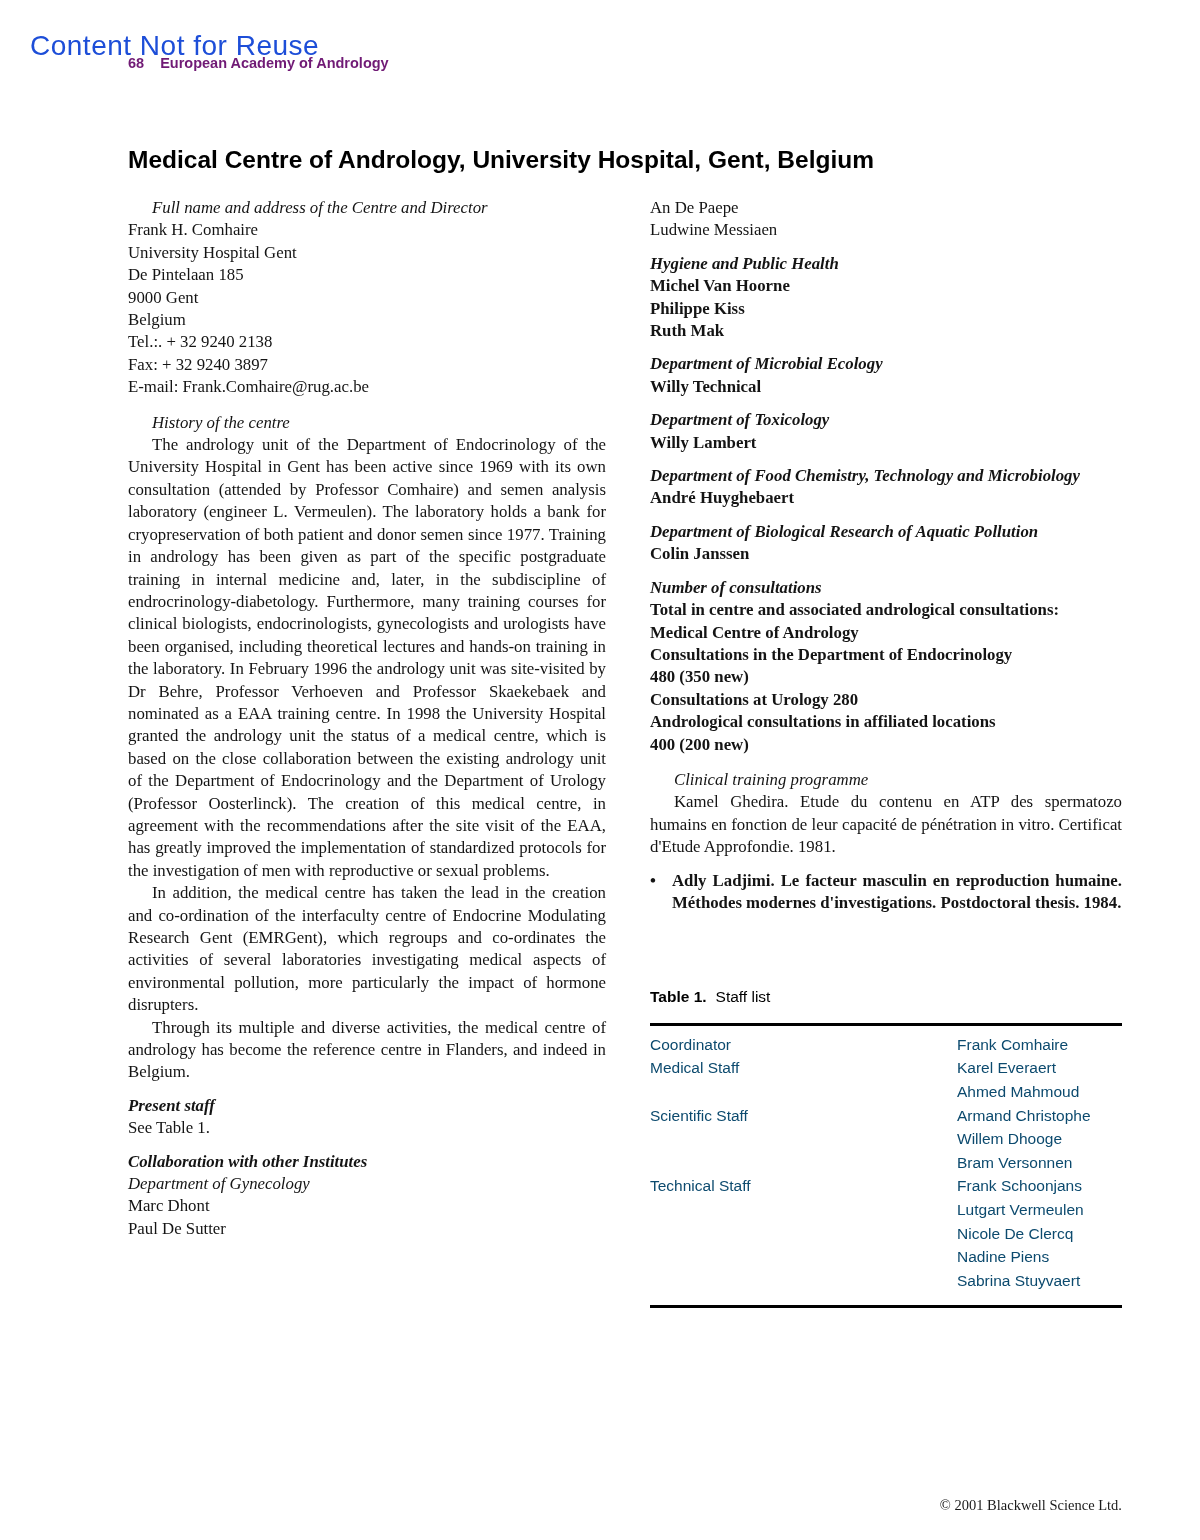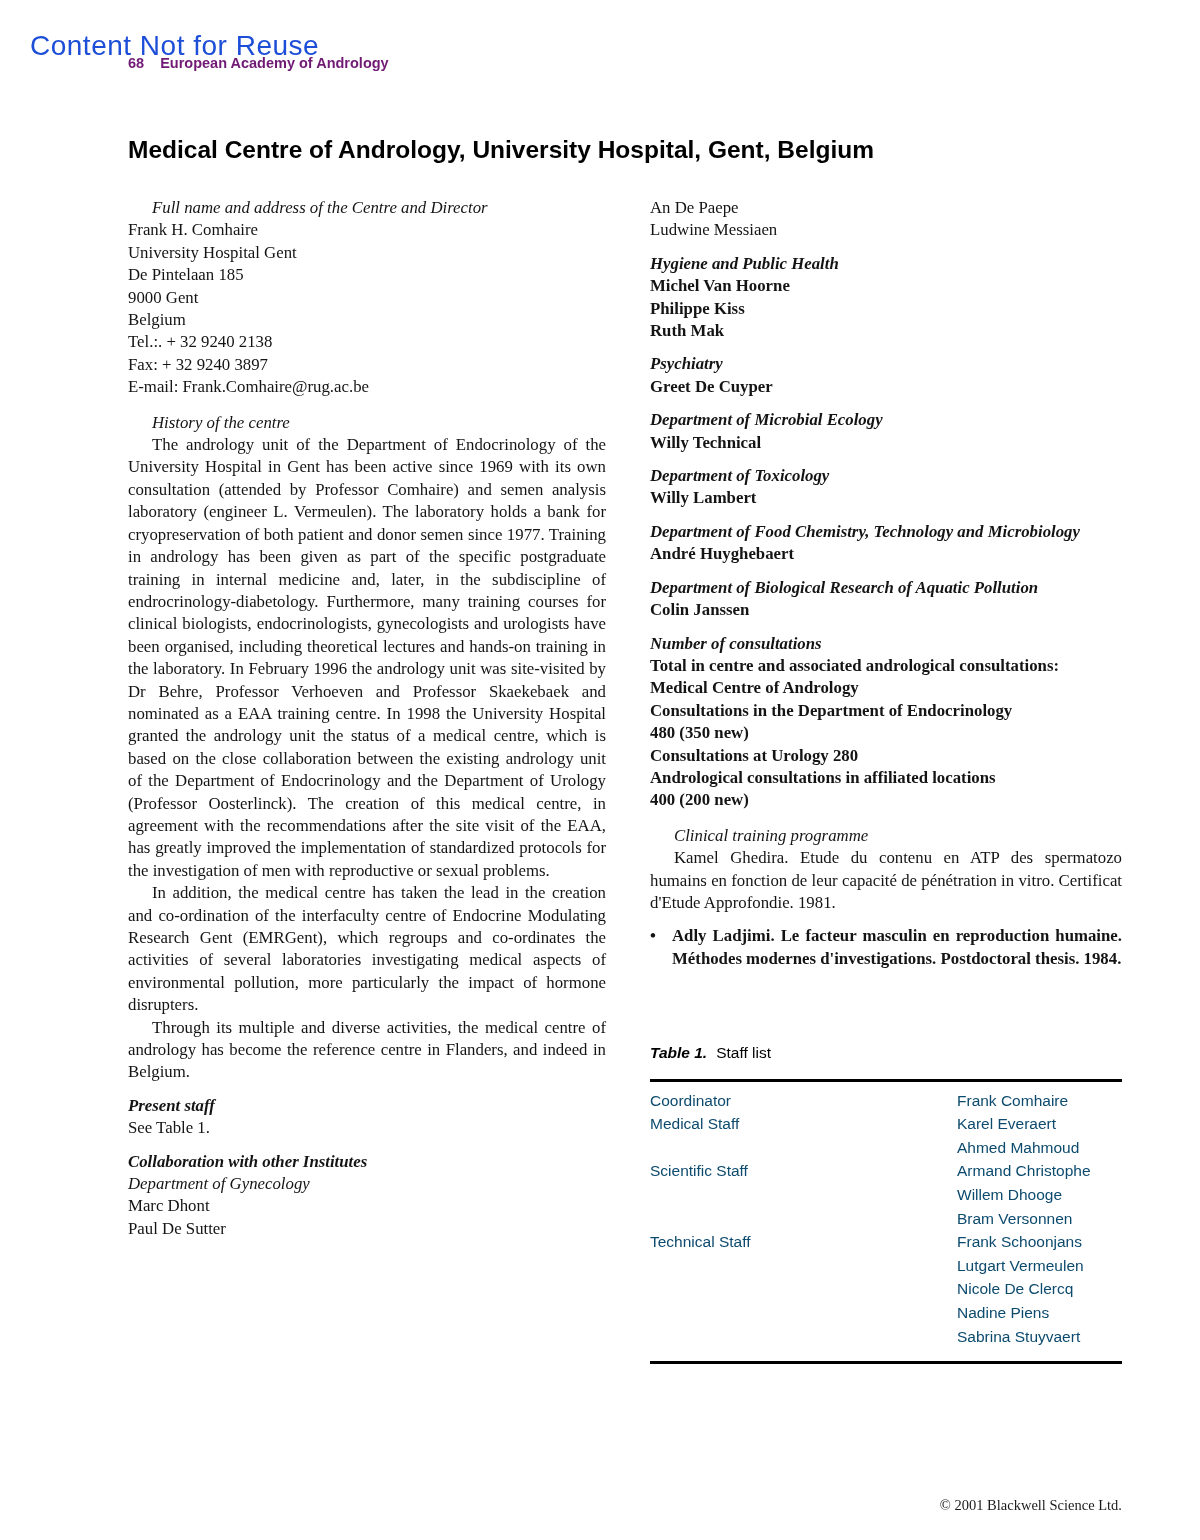--- a/index.html
+++ b/index.html
@@ -20,21 +20,21 @@
   }
   .running-head {
     position:absolute; left:128px; top:55px;
     font-family:"Liberation Sans", sans-serif;
     font-weight:bold; font-size:14.5px; color:#701a75;
     white-space:nowrap;
     text-align:center;
   }
   .running-head .pageno { margin-right:16px; }
   .article-title {
-    position:absolute; left:128px; top:136px;
+    position:absolute; left:128px; top:146px;
     font-family:"Liberation Sans", sans-serif;
     font-weight:bold; font-size:24.5px; color:#000;
     white-space:nowrap;
   }
   .col {
     position:absolute; top:197px;
     font-size:16.8px; line-height:22.4px;
   }
   .col-left  { left:128px; width:478px; }
   .col-right { left:650px; width:472px; }
@@ -46,21 +46,21 @@
   .line { white-space:nowrap; }
   .bullet-item { display:flex; }
   .bullet-glyph { width:22px; flex:none; }
   .bullet-text { text-align:justify; flex:1; }
 
   .table-block { margin-top:72px; }
   .table-caption {
     font-family:"Liberation Sans", sans-serif;
     font-size:15.5px; color:#000;
   }
-  .table-caption .cap-label { font-weight:bold; margin-right:9px;font-style:italic; }
+  .table-caption .cap-label { font-weight:bold; margin-right:9px; }
   .rule { border-top:3px solid #000; }
   .rule-top { margin-top:14px; }
   .staff-table { padding:7px 0 13px; }
   .staff-row {
     display:flex;
     font-family:"Liberation Sans", sans-serif;
     font-size:15.5px; line-height:23.6px; color:#0c4a6e;
   }
   .staff-role { width:307px; flex:none; }
   .staff-name { flex:1; }
@@ -117,24 +117,20 @@
     <div class="line">Ludwine Messiaen</div>
   </div>
 
   <div class="sp">
     <p class="heading">Hygiene and Public Health</p>
     <div class="line">Michel Van Hoorne</div>
     <div class="line">Philippe Kiss</div>
     <div class="line">Ruth Mak</div>
   </div>
 
-  <div class="sp">
-    <p class="heading">Psychiatry</p>
-    <div class="line">Greet De Cuyper</div>
-  </div>
 
   <div class="sp">
     <p class="heading">Department of Microbial Ecology</p>
     <div class="line">Willy Technical</div>
   </div>
 
   <div class="sp">
     <p class="heading">Department of Toxicology</p>
     <div class="line">Willy Lambert</div>
   </div>

